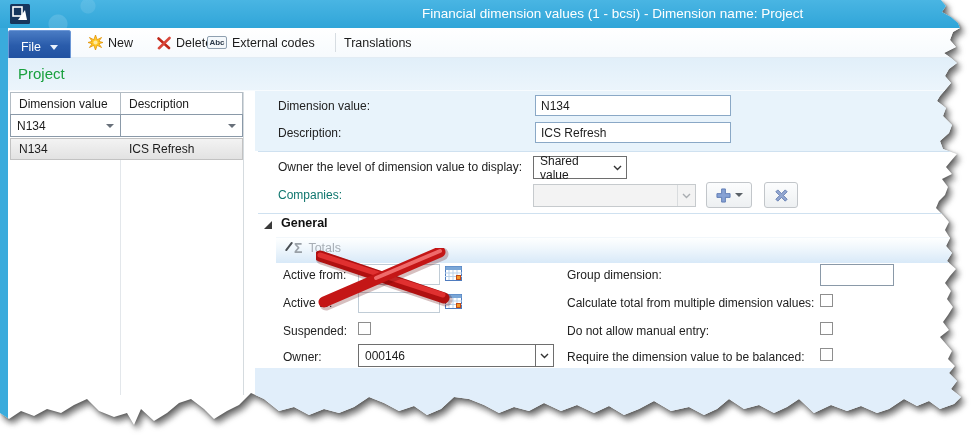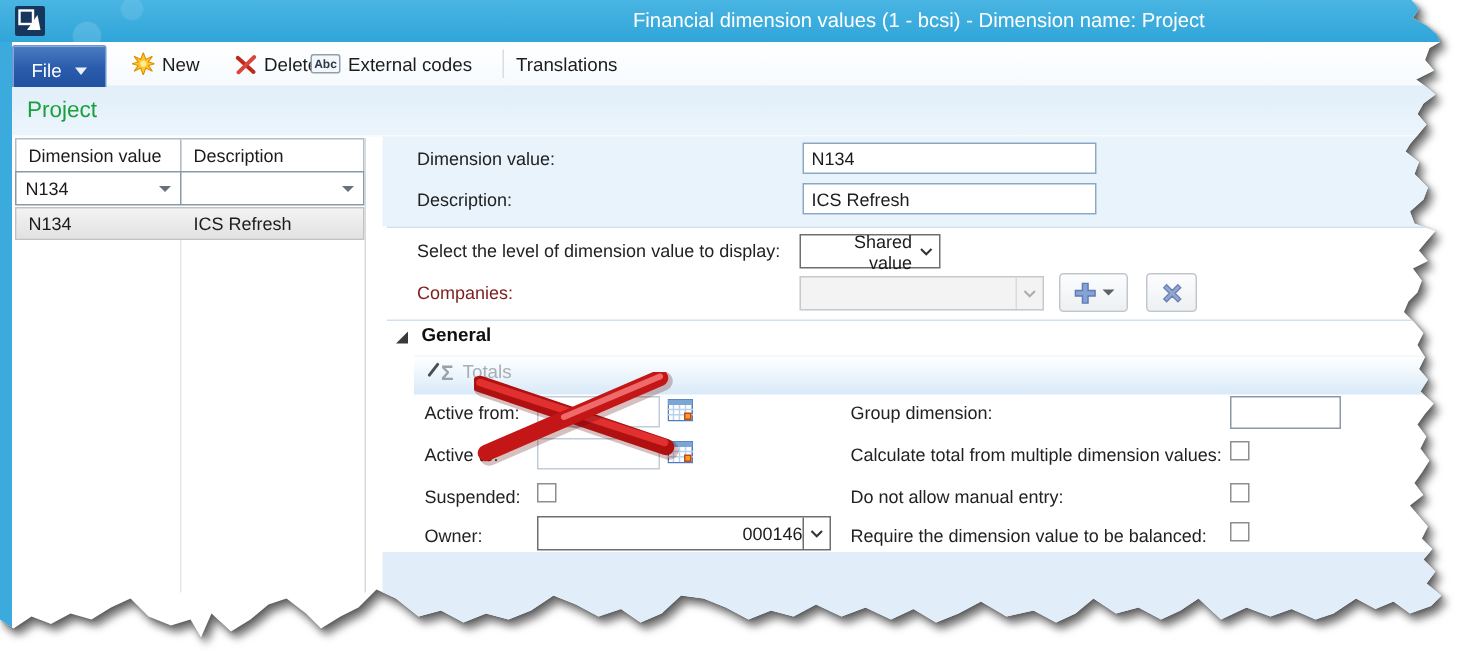--- a/index.html
+++ b/index.html
@@ -78,26 +78,26 @@
   .grid-row .c1 { width:110px; padding:3px 0 0 8px; } .grid-row .c2 { width:121px; padding:3px 0 0 8px; }
   .grid-col-divider { left:120px; top:160px; width:1px; height:235px; background:#e3e7eb; }
   .grid-right-border { left:243px; top:92px; width:1px; height:303px; background:#d5dbdf; }
 
   
   .panel-blue-top { left:255px; right:0; top:91px; height:60px; background:#e8f3fb; }
   .panel-blue-bottom { left:255px; right:0; top:368px; bottom:0; background:#e1eefa; }
   .sep { left:258px; right:0; height:1px; background:#cfe1f0; }
   .sep1 { top:151px; } .sep2 { top:213px; }
   .lbl { font-size:12px; color:#222; white-space:nowrap; }
-  .lbl-dis { color:#7f1d1d; }
+  .lbl-dis { color:#0f766e; }
   .txt-input { position:absolute; border:1px solid #8aa8c6; background:#ffffff; font-family:"Liberation Sans",sans-serif; font-size:12px; color:#1c1c1c; padding:0 5px; outline:none; }
   .in-dimval { left:535px; top:95px; width:196px; height:21px; }
   .in-desc   { left:535px; top:122px; width:196px; height:21px; }
   .combo { position:absolute; border:1px solid #6e6e6e; background:#ffffff; font-size:12px; color:#1c1c1c; display:flex; align-items:center; }
-  .combo .val { padding-left:6px; flex:1;text-align:right; }
+  .combo .val { padding-left:6px; flex:1; }
   .combo .chev { width:18px; display:flex; align-items:center; justify-content:center; align-self:stretch; }
   .cb-level { left:533px; top:156px; width:94px; height:23px; }
   .cb-companies { left:533px; top:184px; width:163px; height:23px; background:#f3f3f3; border:1px solid #c6cacd; }
   .cb-companies .chev { border-left:1px solid #d9dcde; }
   .cb-owner { left:358px; top:344px; width:196px; height:23px; }
   .cb-owner .chev { border-left:1px solid #6e6e6e; }
   .icon-btn { position:absolute; top:182px; height:26px; border:1px solid #c2c6ca; border-radius:3px; background:linear-gradient(180deg,#fcfdfe,#edf0f2); display:flex; align-items:center; justify-content:center; gap:4px; }
   .btn-add { left:706px; width:46px; } .btn-remove { left:764px; width:34px; }
   .caret-down-gray { width:0; height:0; border-left:4px solid transparent; border-right:4px solid transparent; border-top:4px solid #5a6167; }
 
@@ -194,21 +194,21 @@
         <div class="c2">ICS Refresh</div>
       </div>
       <div class="abs grid-col-divider"></div>
       <div class="abs grid-right-border"></div>
 
       <span class="abs lbl" style="left:278px; top:99px;">Dimension value:</span>
       <input class="txt-input in-dimval" value="N134" style="">
       <span class="abs lbl" style="left:278px; top:126px;">Description:</span>
       <input class="txt-input in-desc" value="ICS Refresh" style="">
 
-      <span class="abs lbl" style="left:278px; top:160px;">Select the level of dimension value to display:</span>
+      <span class="abs lbl" style="left:278px; top:160px;">Owner the level of dimension value to display:</span>
       <div class="combo cb-level">
         <span class="val">Shared value</span>
         <span class="chev">
           <svg width="9" height="6" viewBox="0 0 9 6">
               <polyline points="1,1 4.5,4.5 8,1" fill="none" stroke="#333" stroke-width="1.4"></polyline>
             </svg>
         </span>
       </div>
 
       <span class="abs lbl lbl-dis" style="left:278px; top:188px;">Companies:</span>

